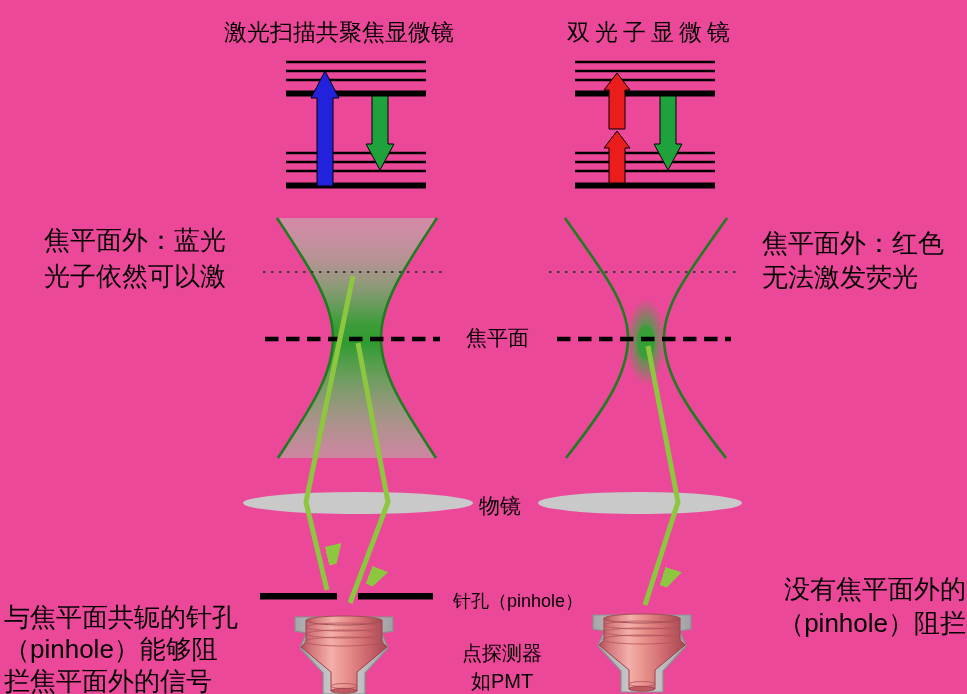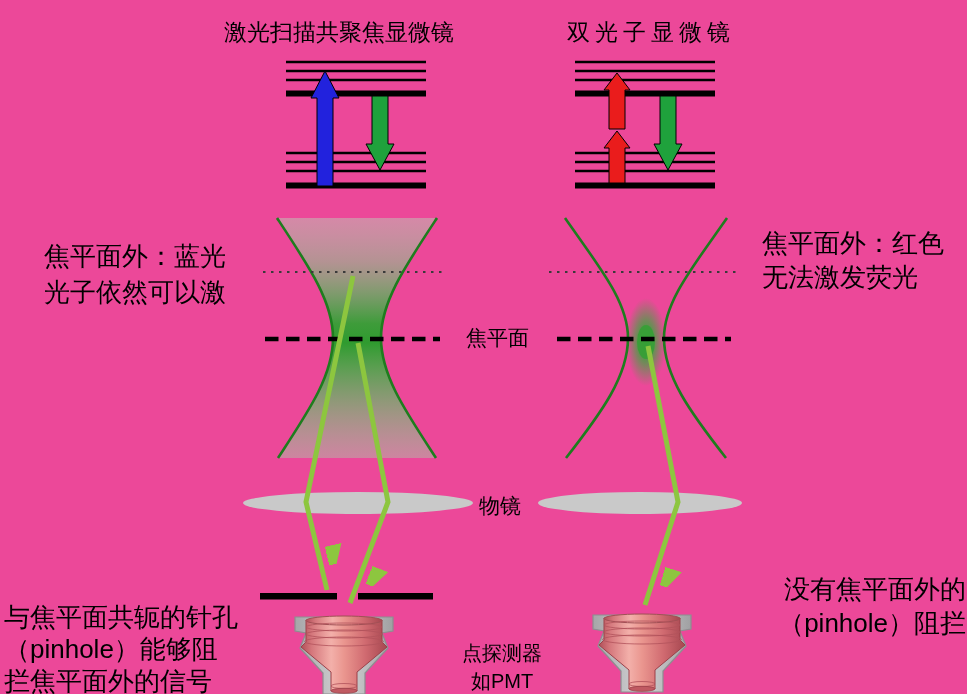--- a/index.html
+++ b/index.html
@@ -6,21 +6,21 @@
   .canvas{
     position:relative;width:967px;height:694px;background:#ec4899;overflow:hidden;
     font-family:"Liberation Sans","DejaVu Sans",sans-serif;color:#000;
   }
   .layer-svg{position:absolute;left:0;top:0;}
   .txt{position:absolute;white-space:nowrap;color:var(--text-black,#000);}
   .title{font-size:23px;top:17px;}
   .title-right{letter-spacing:5px;}
   .note{font-size:26px;}
   .note .ln{white-space:nowrap;}
-  .note-left-top{left:44px;top:222px;line-height:36px;margin-top:16px;}
+  .note-left-top{left:44px;top:222px;line-height:36px;}
   .note-right-top{left:762px;top:226px;line-height:34px;}
   .note-left-bottom{left:4px;top:557px;width:254px;text-align:left;line-height:32px;margin-top:44px;}
   .note-right-bottom{left:732px;top:572px;width:234px;text-align:right;line-height:34px;}
   .small-label{font-size:21px;}
   .pinhole-label{font-size:18px;}
   .detector-label{left:438px;top:639px;width:128px;text-align:center;font-size:20px;line-height:28px;position:absolute;}
 </style>
 </head>
 <body>
 
@@ -137,20 +137,21 @@
     <div class="ln">光子依然可以激</div>
   </div>
 
   <div class="txt note note-right-top">
     <div class="ln">焦平面外：红色</div>
     <div class="ln">无法激发荧光</div>
   </div>
 
   <div class="txt small-label" style="left:466px;top:324px;">焦平面</div>
   <div class="txt small-label" style="left:479px;top:492px;">物镜</div>
+  <div class="txt pinhole-label" style="left:453px;top:589px;">针孔（pinhole）</div>
 
   <div class="detector-label">
     <div>点探测器</div>
     <div>如PMT</div>
   </div>
 
   <div class="txt note note-left-bottom">
     <div class="ln">与焦平面共轭的针孔</div>
     <div class="ln">（pinhole）能够阻</div>
     <div class="ln">拦焦平面外的信号</div>

